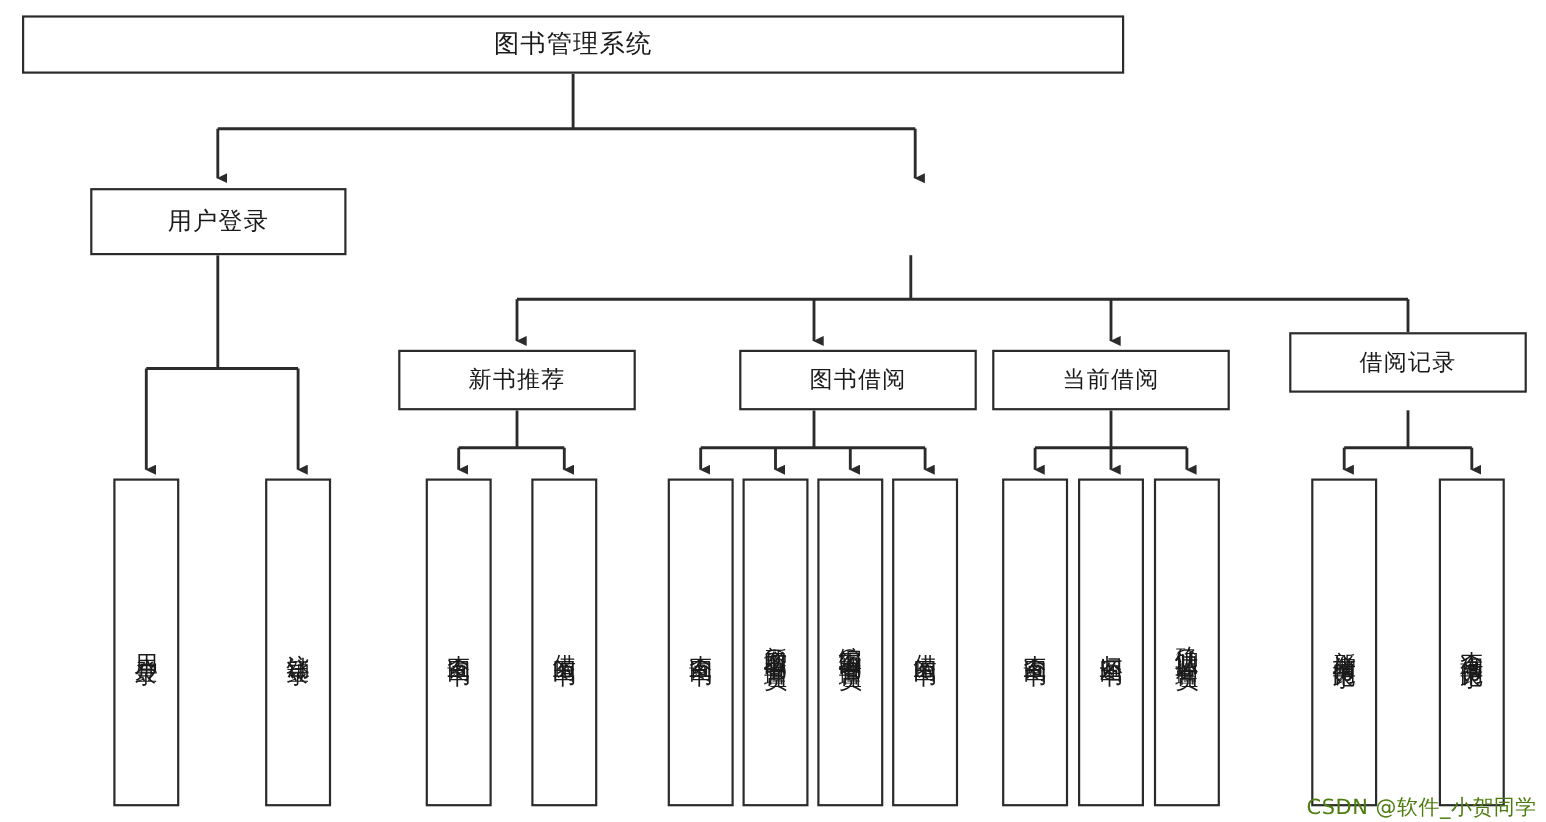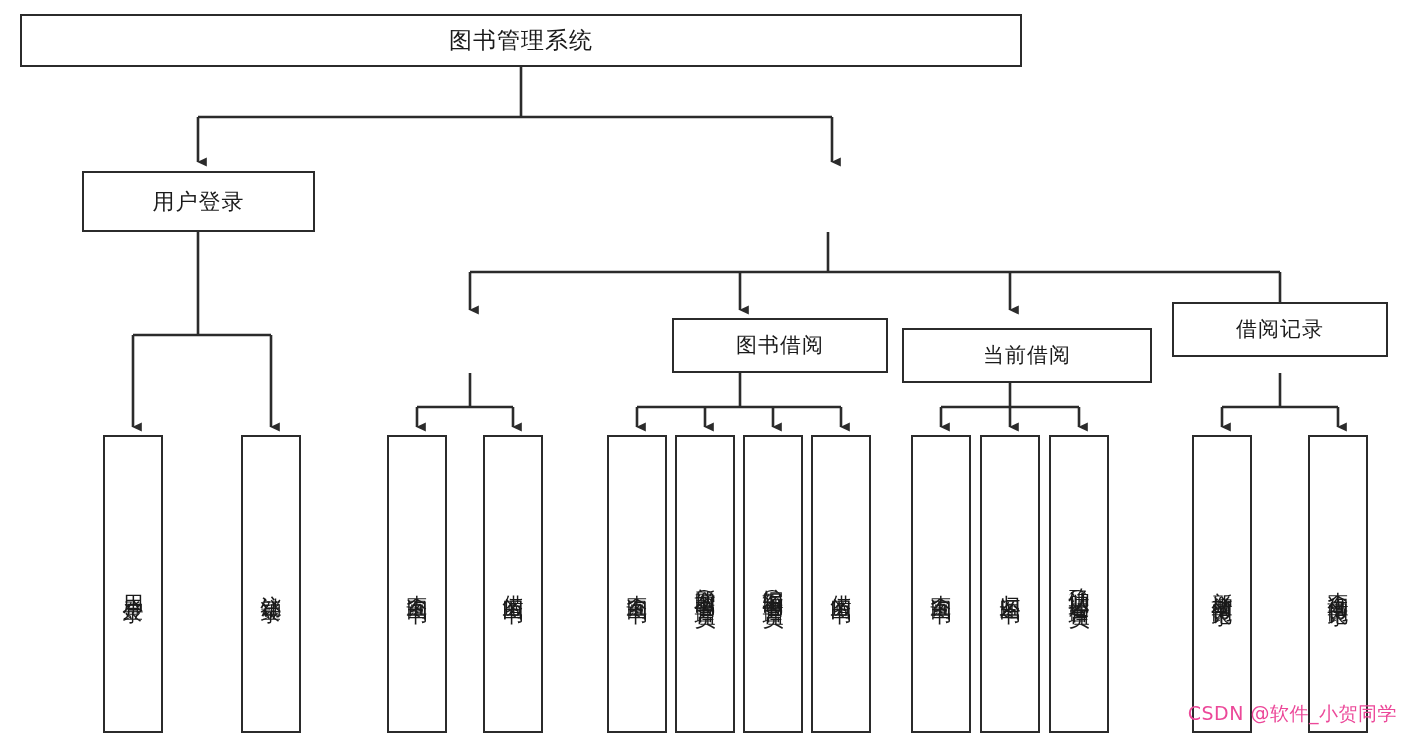--- a/index.html
+++ b/index.html
@@ -57,23 +57,23 @@
   .node.leaf .vtext{
     writing-mode:vertical-rl;
     text-orientation:upright;
     white-space:nowrap;
     line-height:1.05;
     letter-spacing:3px;
   }
   .watermark{
     position:absolute;
     right:8px;
-    bottom:20px;
+    bottom:0;
     font-size:19px;
-    color:#ec4899;
+    color:#4d7c0f;
     letter-spacing:0.5px;
     white-space:nowrap;
     user-select:none;
   }
 </style>
 </head>
 <body>
 
 <div id="canvas">
 
@@ -129,26 +129,29 @@
 
   <div class="node root" style="left:20px; top:14px; width:1002px; height:53px;">
     <span>图书管理系统</span>
   </div>
 
   <div class="node lvl2" style="left:82px; top:171px; width:233px; height:61px;">
     <span>用户登录</span>
   </div>
 
 
+  <div class="node lvl3" style="left:362px; top:318px; width:216px; height:55px;">
+    <span>新书推荐</span>
+  </div>
 
   <div class="node lvl3" style="left:632px; top:318px; width:216px; height:55px;margin-left:40px;">
     <span>图书借阅</span>
   </div>
 
-  <div class="node lvl3" style="left:902px; top:328px; width:250px; height:55px;">
+  <div class="node lvl3" style="left:902px; top:318px; width:216px; height:55px;">
     <span>当前借阅</span>
   </div>
 
   <div class="node lvl3" style="left:1172px; top:302px; width:216px; height:55px;">
     <span>借阅记录</span>
   </div>
 
   <div class="node leaf" style="left:103px; top:435px; width:60px; height:298px;">
     <span class="vtext">用户登录</span>
   </div>

